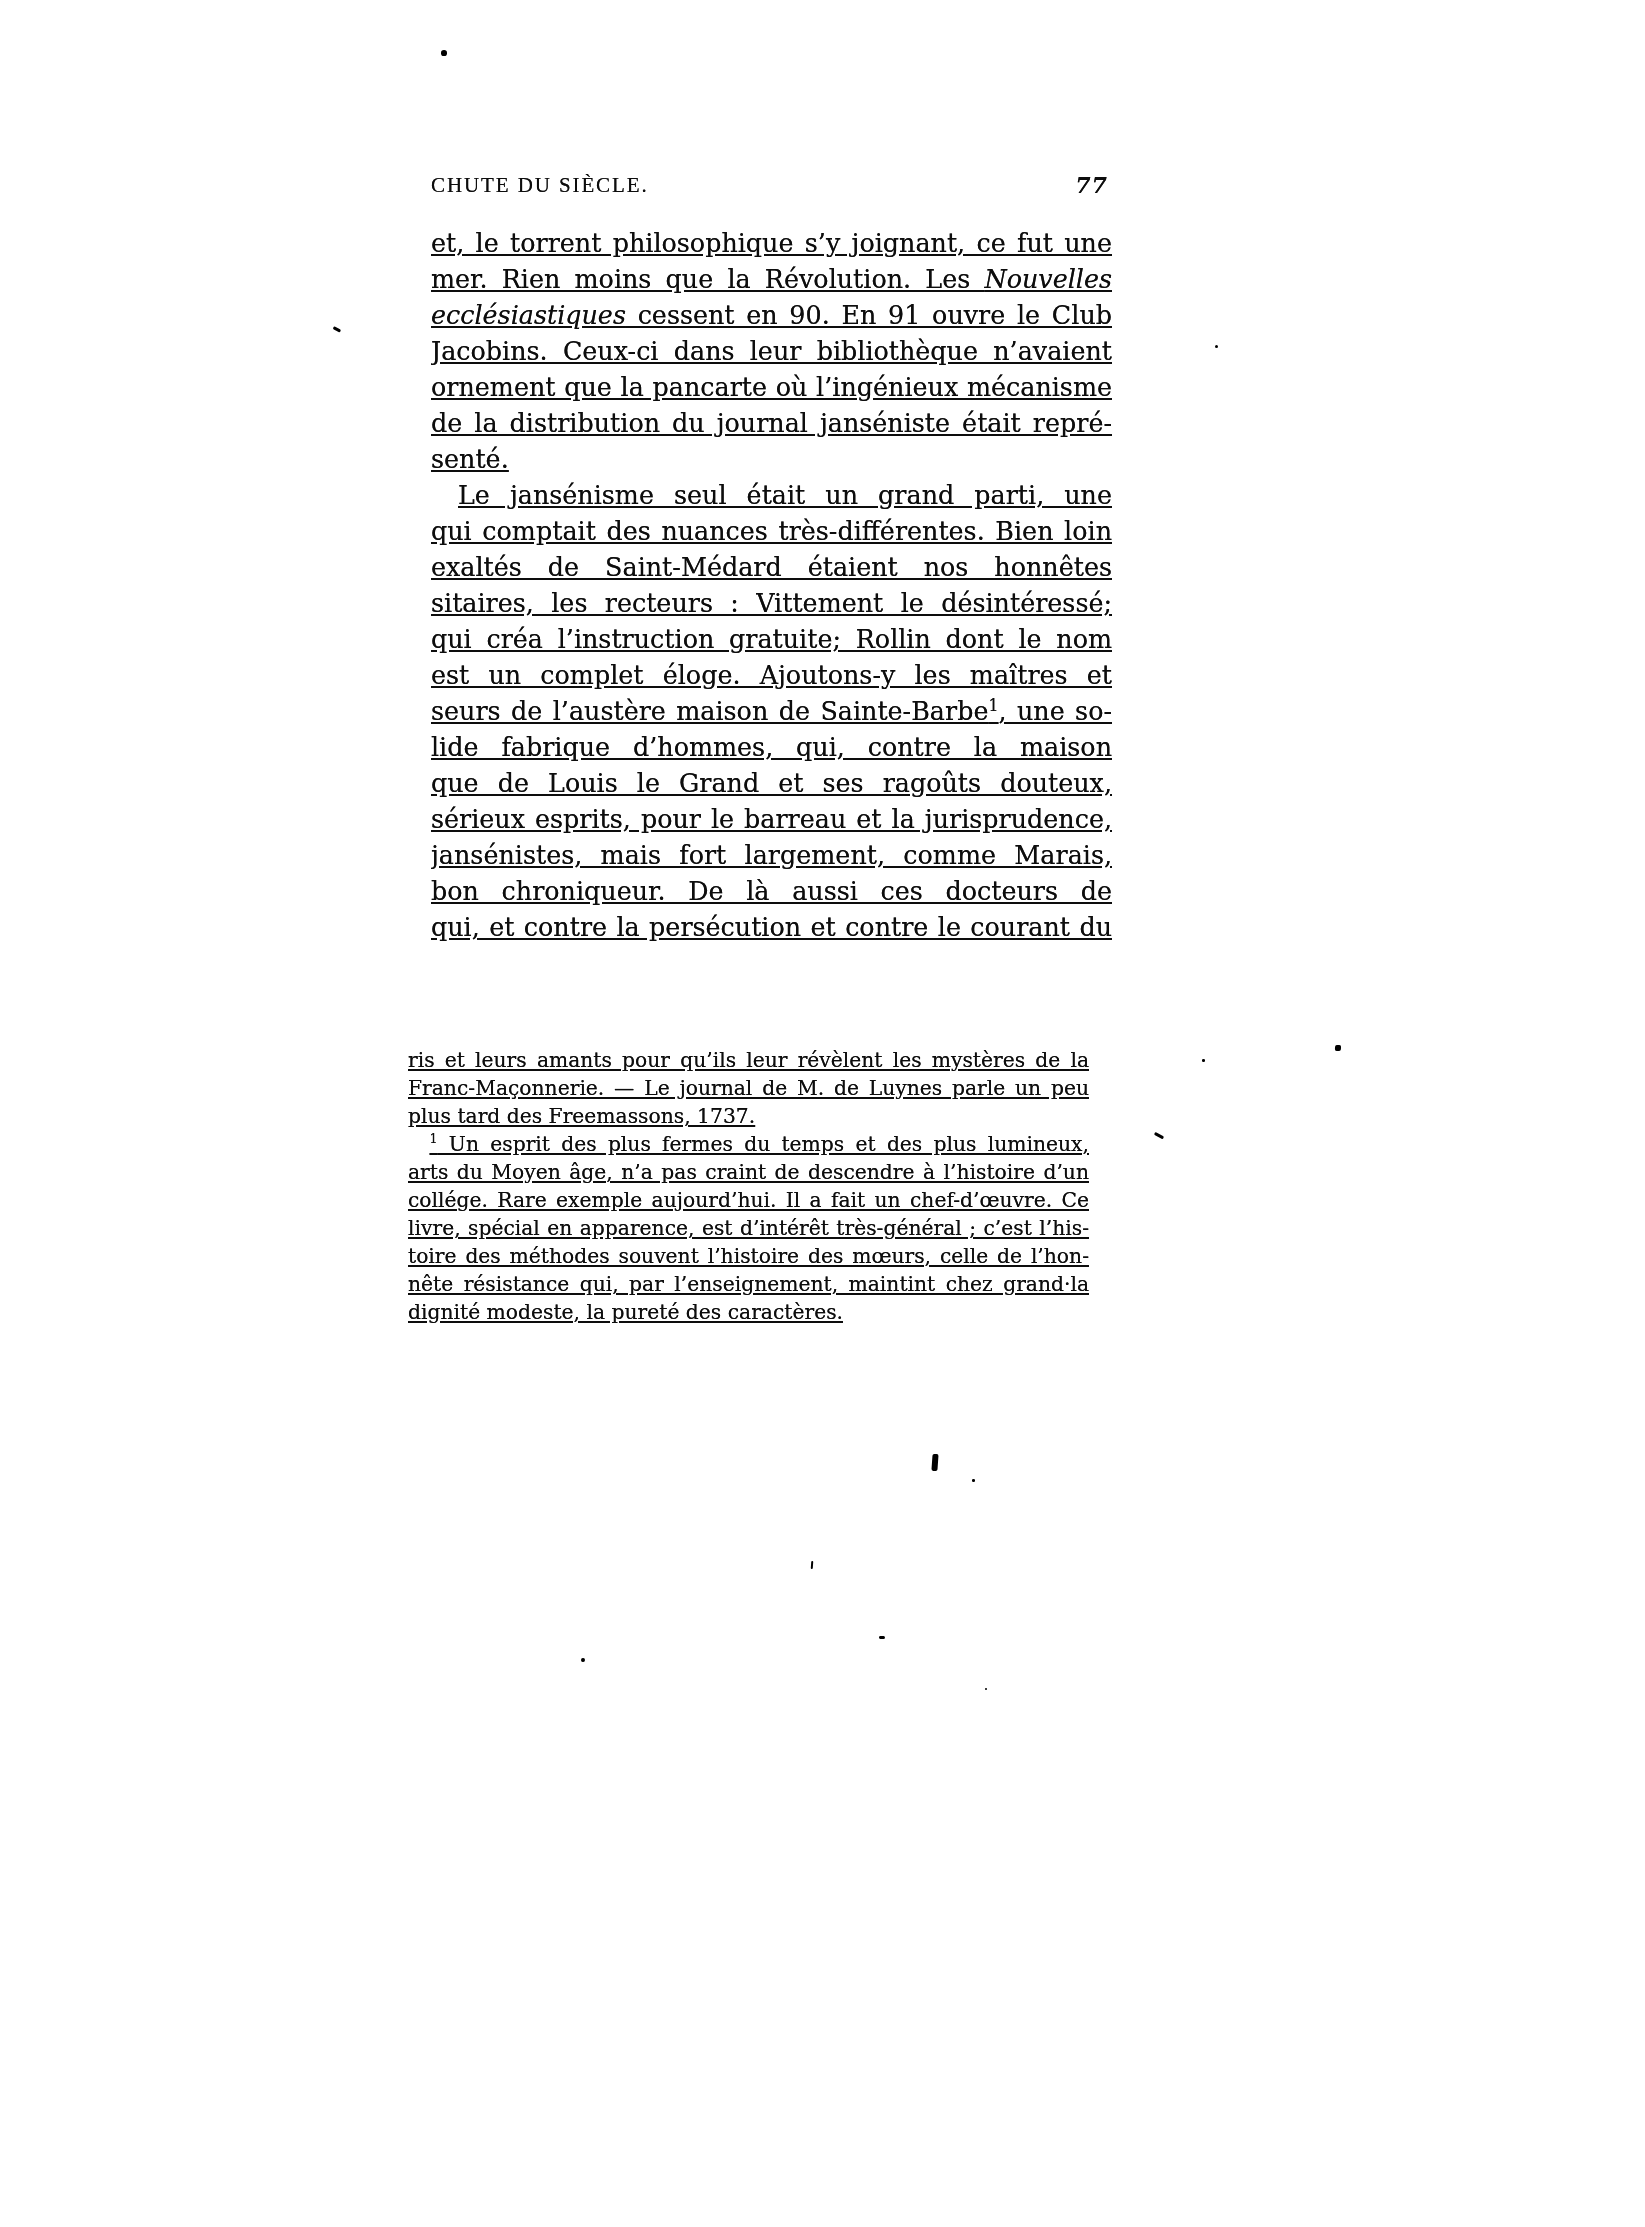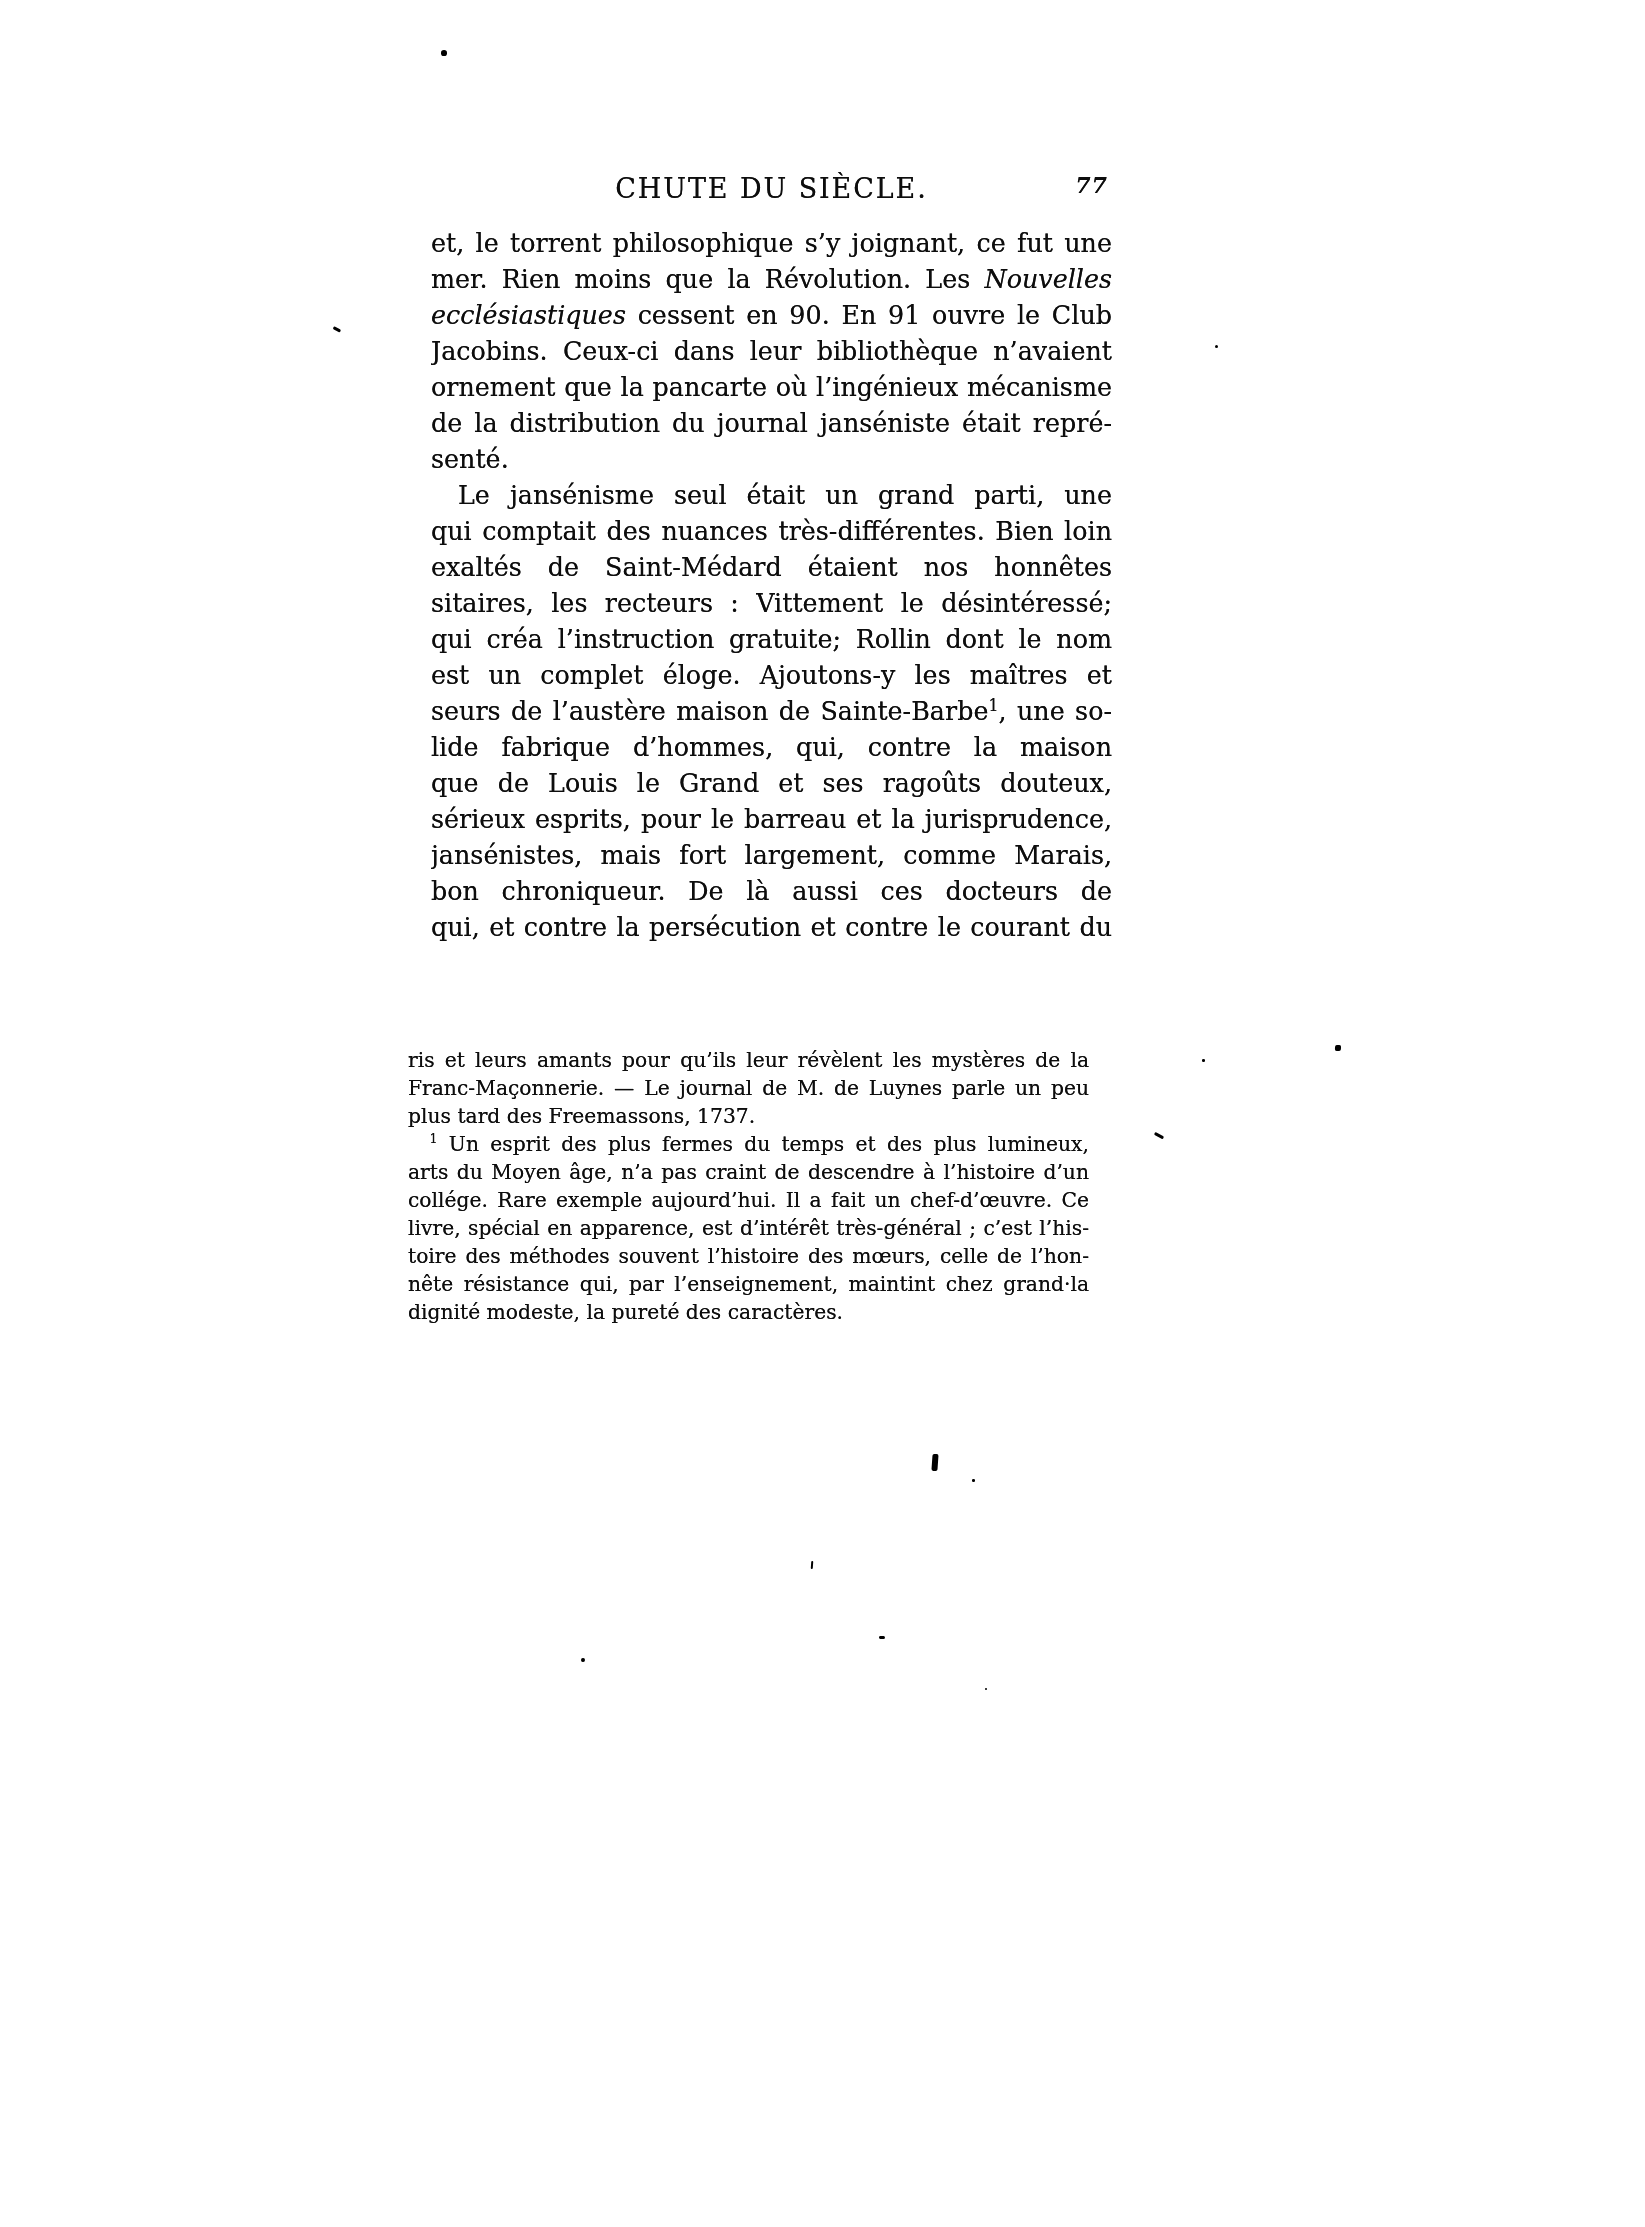--- a/index.html
+++ b/index.html
@@ -11,21 +11,21 @@
     position:relative;
     overflow:hidden;
   }
   .page{position:absolute;inset:0;}
   .ink{text-shadow:0 0 0.6px rgba(0,0,0,.75);}
 
   
   .header{position:absolute;left:431px;top:173px;width:681px;height:38px;}
   .header .title{
     position:absolute;left:0;right:0;top:0;
-    text-align:center;font-size:27px;letter-spacing:1.9px;
+    font-size:21px;letter-spacing:1.9px;font-family:Liberation Serif, serif;
   }
   .header .pageno{
     position:absolute;right:3.8px;top:0;
     font-size:21.6px;letter-spacing:1.3px;font-weight:bold;font-style:italic;
   }
 
   
   .body-block{
     position:absolute;left:431px;top:225px;width:681px;
     font-size:25.4px;
@@ -38,20 +38,21 @@
     font-size:20.3px;
   }
   .footnote-block .line{height:28px;line-height:28px;}
 
   .line{
     text-align:justify;
     -moz-text-align-last:justify;
     text-align-last:justify;
     overflow:hidden;
     white-space:normal;
+    text-decoration:underline;
   }
   .line.last{-moz-text-align-last:left;text-align-last:left;}
   .line.indent{text-indent:27px;}
   .footnote-block .line.indent{text-indent:21.6px;}
   .it{font-style:italic;}
   .sup{vertical-align:super;font-size:0.62em;line-height:0;}
 
   
   .speck{position:absolute;background:#000;}
   .speck.round{border-radius:50%;}

